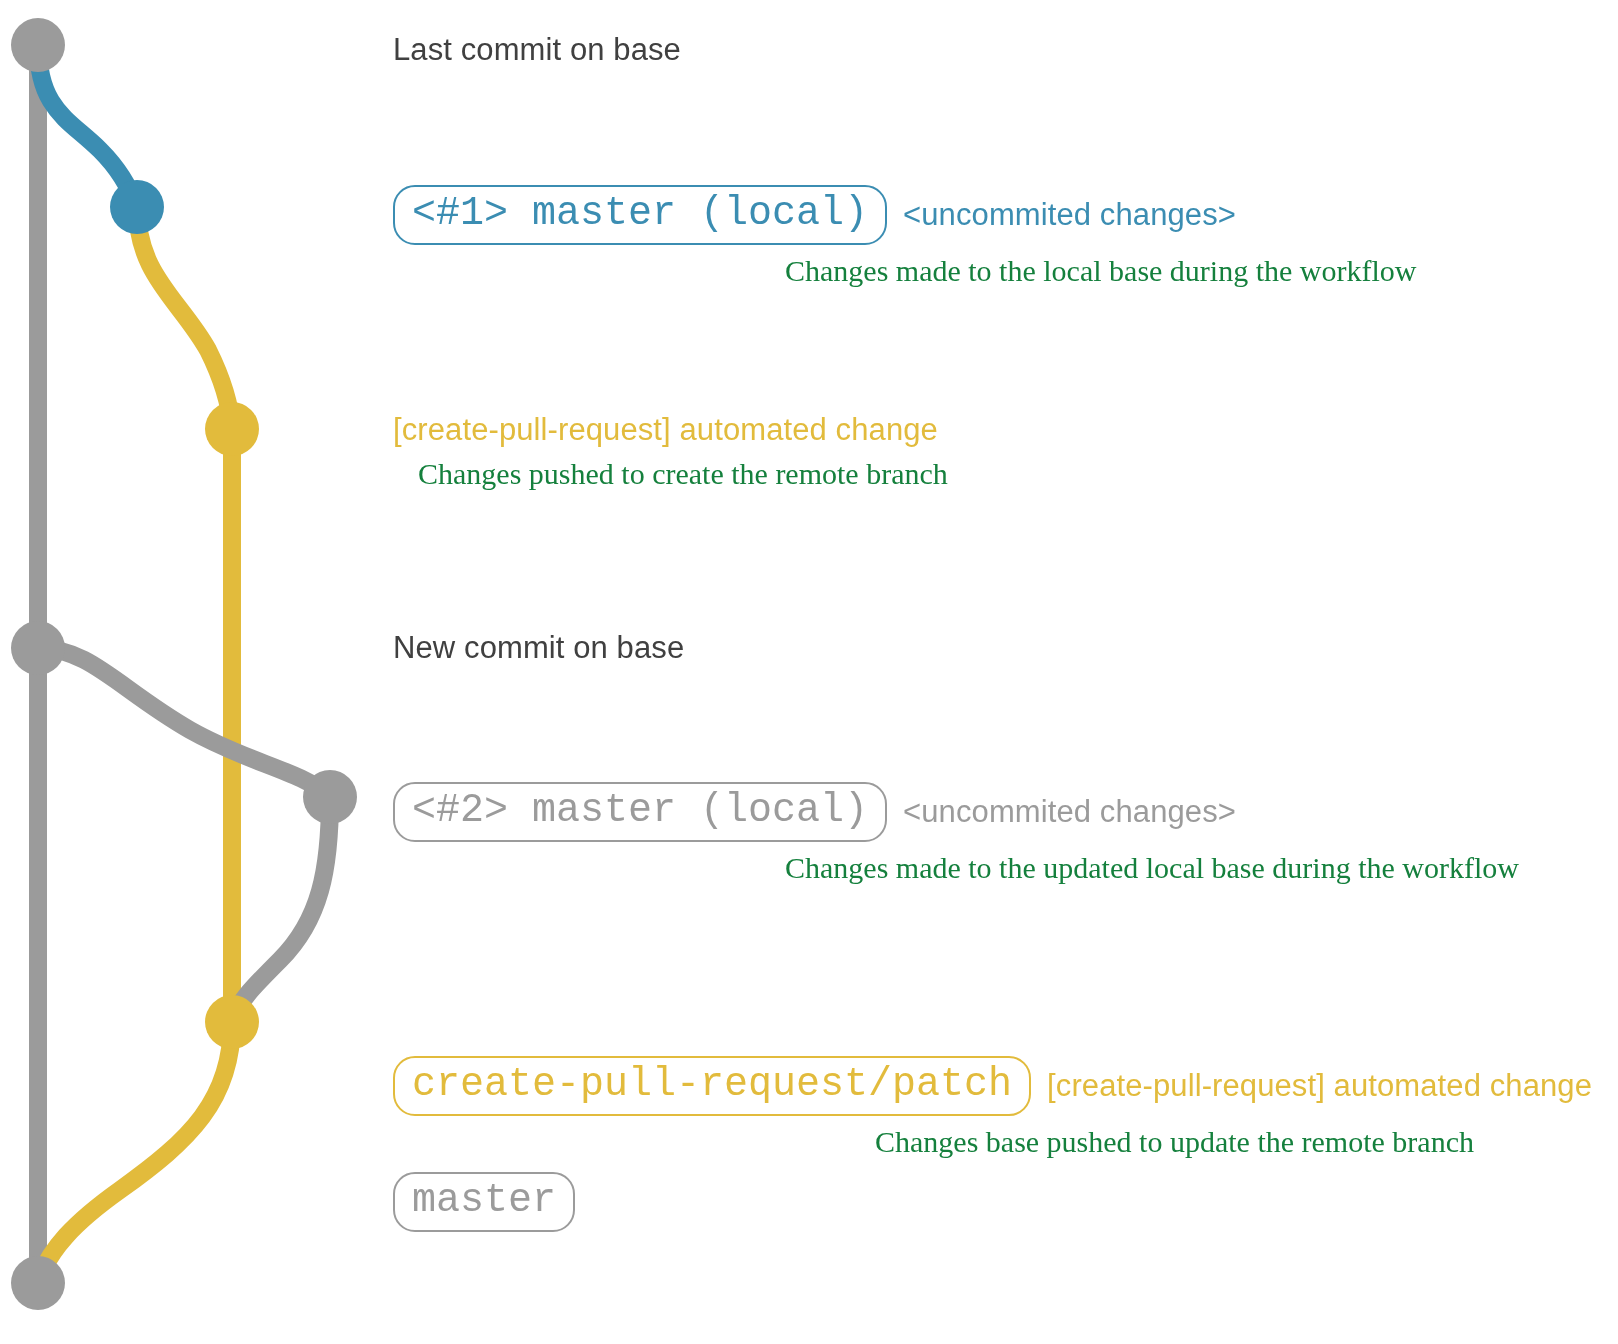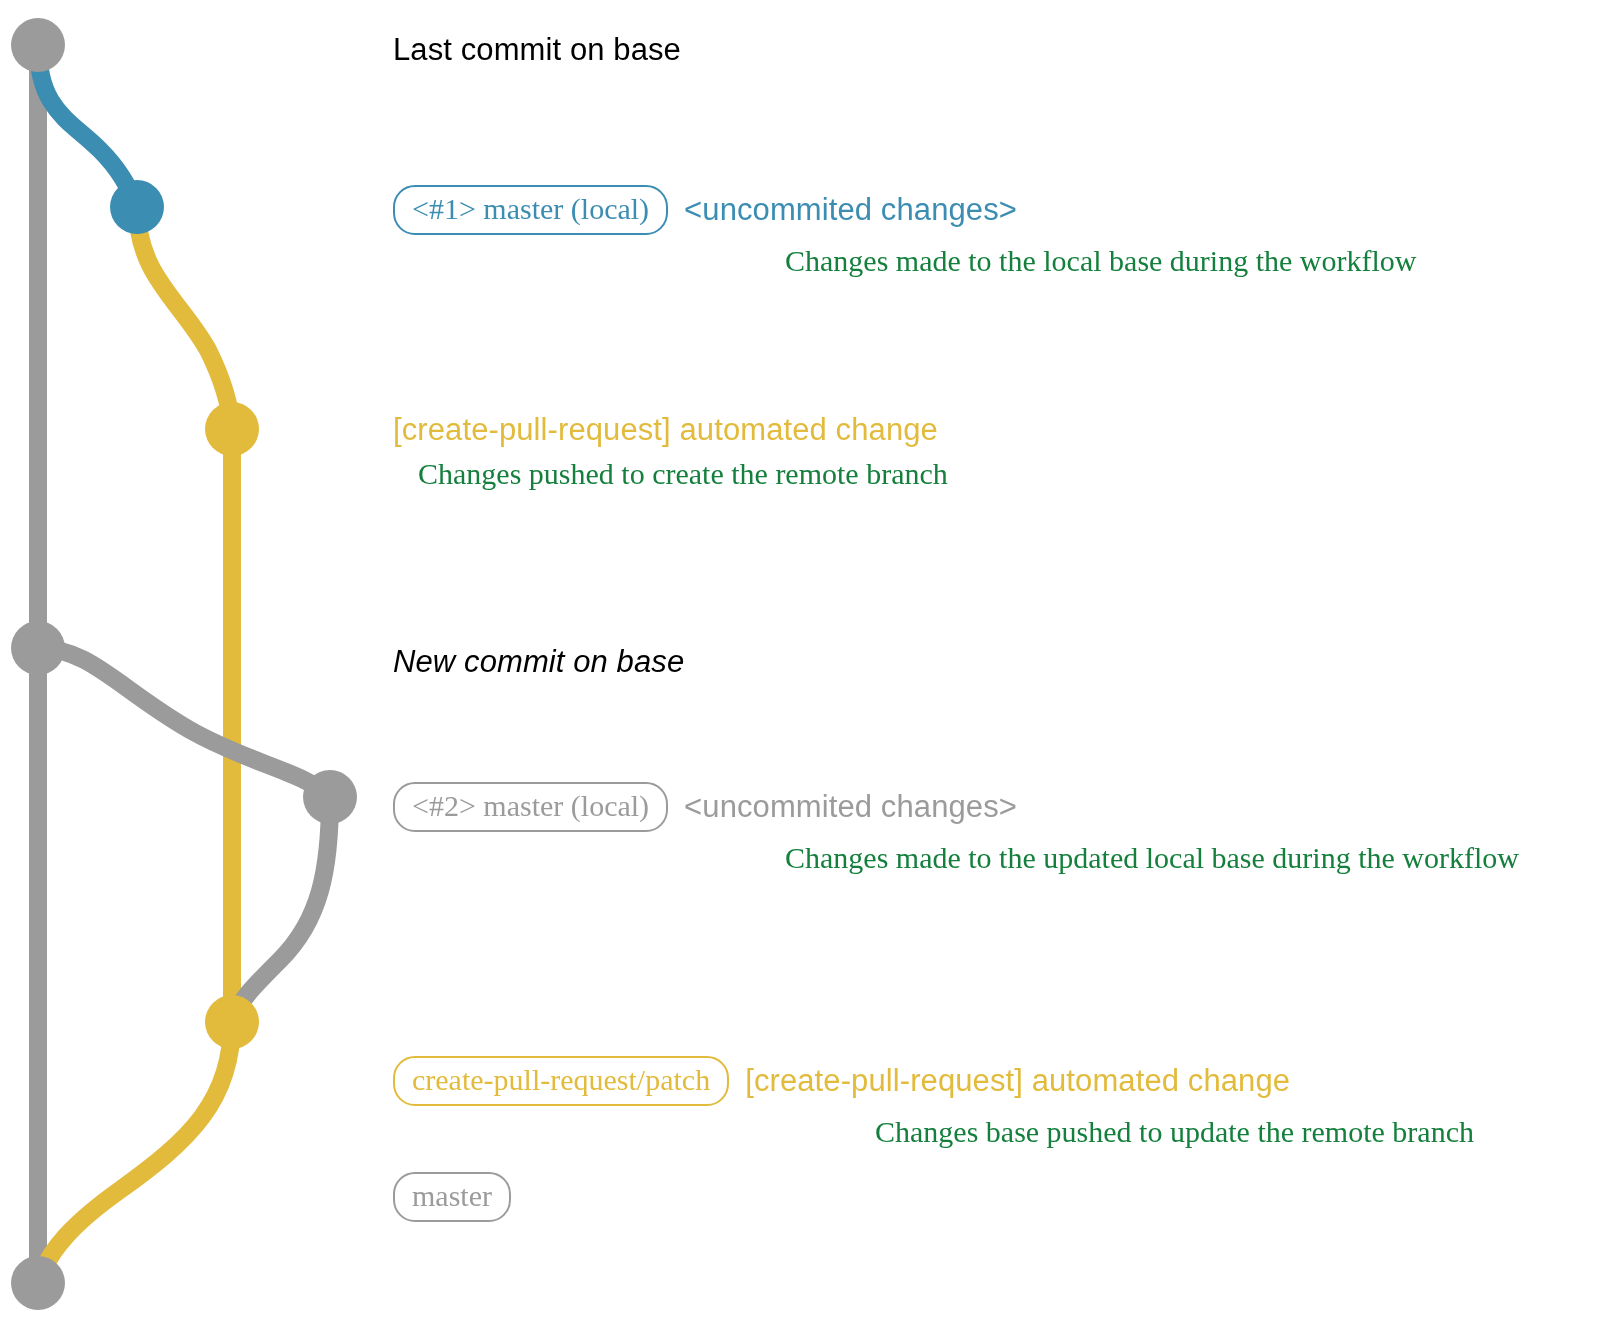--- a/index.html
+++ b/index.html
@@ -26,37 +26,37 @@
     height: 1344px;
   }
   .row {
     position: absolute;
     left: 393px;
   }
   
   .heading {
     font-family: "Liberation Sans", sans-serif;
     font-size: 31px;
-    color: #000000;
+    color: #404040;
     white-space: nowrap;
     letter-spacing: 0.1px;
   }
   
   .subject-line {
     display: flex;
     align-items: center;
     white-space: nowrap;
   }
   .badge {
     display: inline-block;
     border: 2px solid #8b5cf6;
     border-radius: 22px;
     padding: 7px 17px 9px 17px;
-    font-family: Liberation Serif, serif;
-    font-size: 30px;
+    font-family: Liberation Mono, monospace;
+    font-size: 40px;
     line-height: 1;
     color: #9b9b9b;
     background: transparent;
     white-space: nowrap;
   }
   .badge.blue  { border-color: #3b8db2; color: #3b8db2; }
   .badge.yellow{ border-color: #e2bb3c; color: #e2bb3c; }
   .badge.gray  { border-color: #9b9b9b; color: #9b9b9b; }
   .subject {
     font-family: "Liberation Sans", sans-serif;
@@ -127,21 +127,21 @@
     <div class="note indent1">Changes made to the local base during the workflow</div>
   </div>
 
   <div class="row" style="top:412px;">
     <div class="subject-line">
       <span class="subject yellow" style="margin-left:0;">[create-pull-request] automated change</span>
     </div>
     <div class="note indent3">Changes pushed to create the remote branch</div>
   </div>
 
-  <div class="row" style="top:644px;font-style:italic;">
+  <div class="row" style="top:630px;">
     <div class="subject-line">
       <span class="heading">New commit on base</span>
     </div>
   </div>
 
   <div class="row" style="top:782px;">
     <div class="subject-line">
       <span class="badge gray">&lt;#2&gt; master (local)</span>
       <span class="subject gray">&lt;uncommited changes&gt;</span>
     </div>

